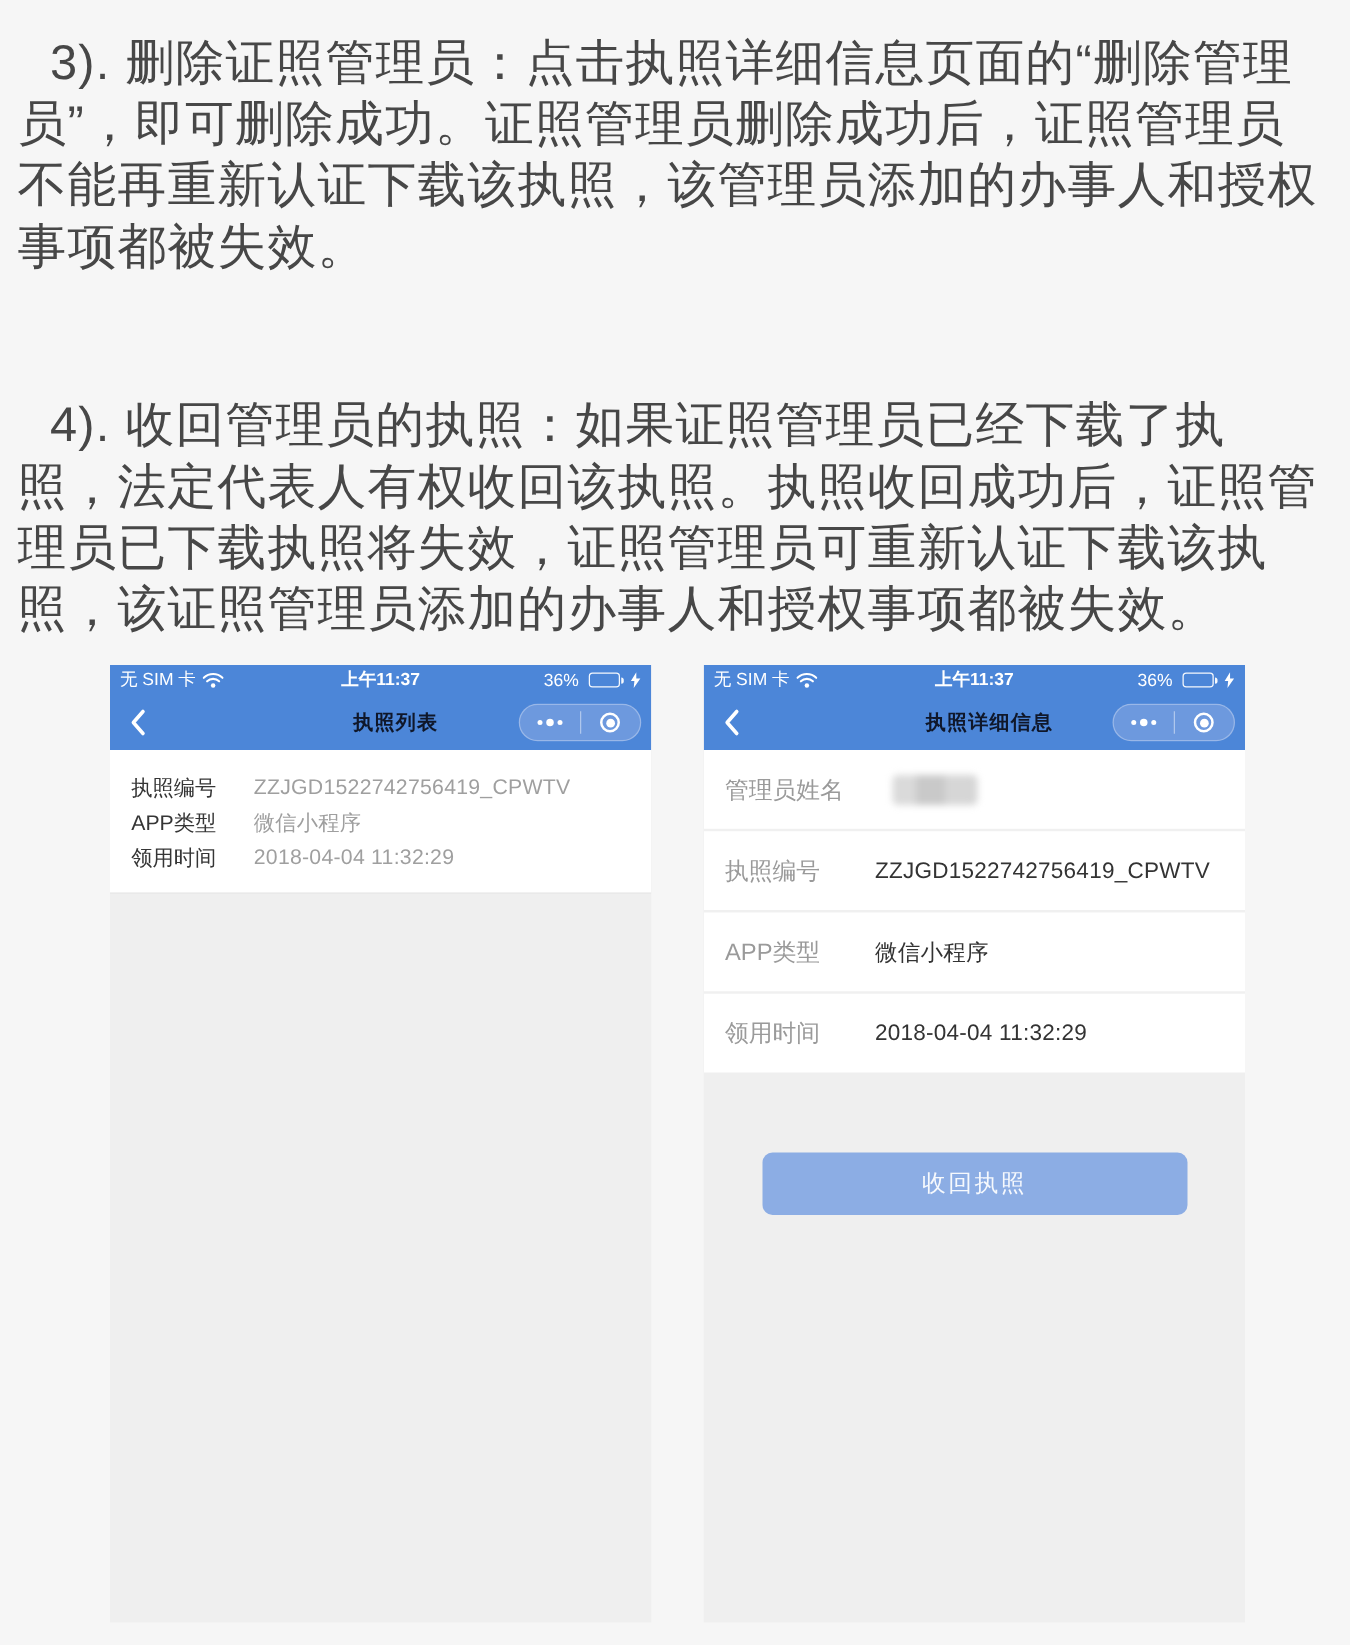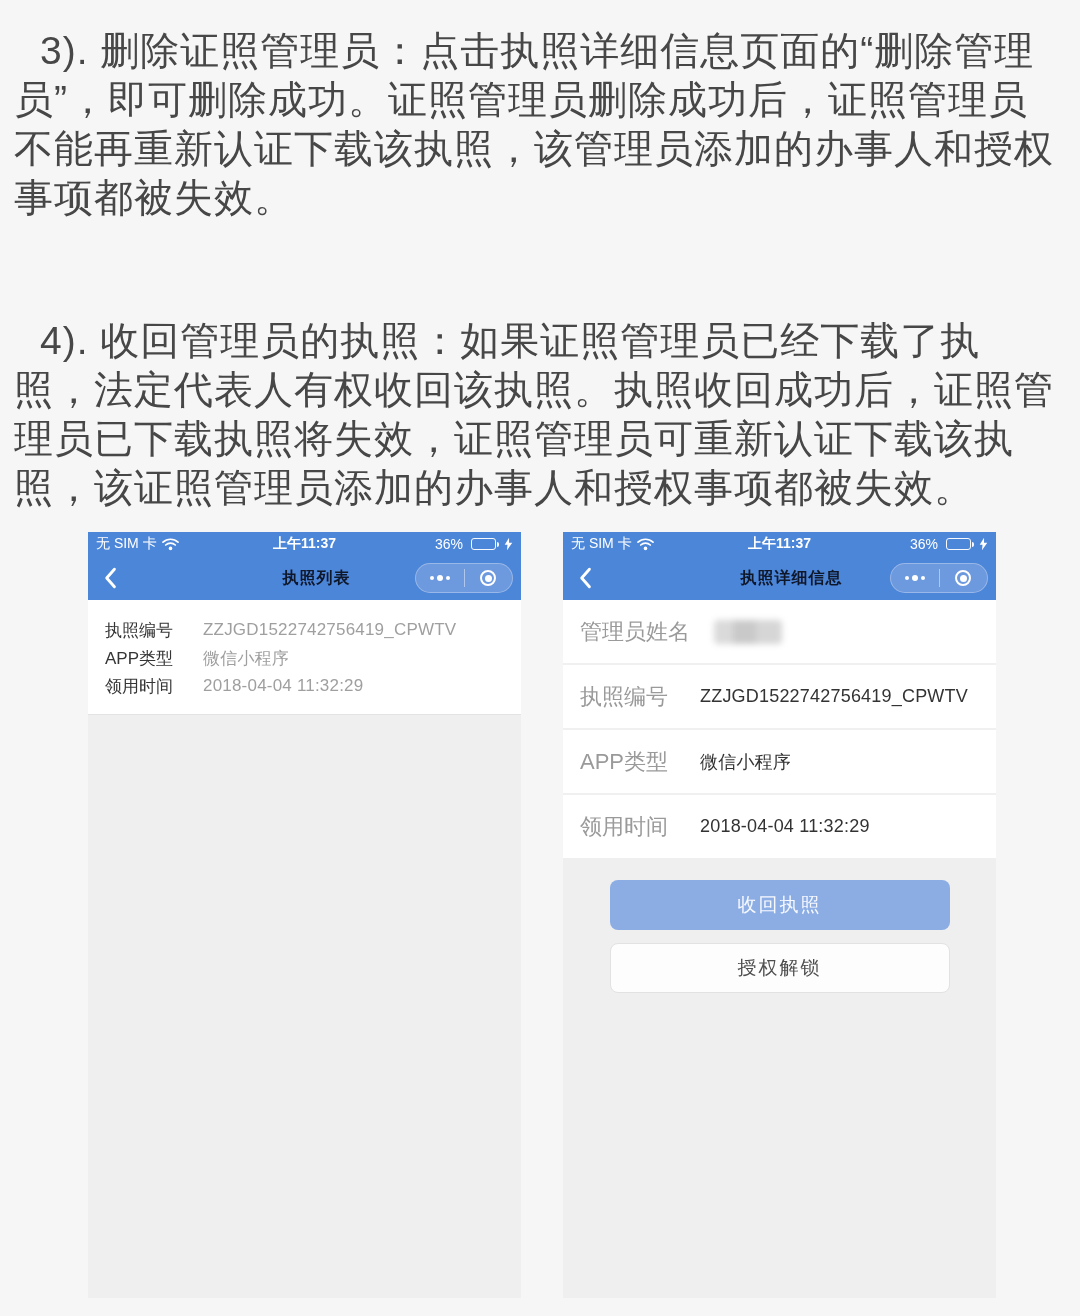--- a/index.html
+++ b/index.html
@@ -50,29 +50,29 @@
 
   
   .card { background:#fff; padding:16px 17px 14px 17px; border-bottom:1px solid #e3e3e3; cursor:pointer; }
   .card-row { display:flex; height:28px; align-items:center; }
   .card-label { width:98px; font-size:17px; color:#353535; }
   .card-value { font-size:17px; color:#9f9f9f; letter-spacing:.2px; }
 
   
   .dlist { background:#f0f0f0; }
   .drow { height:63px; background:#fff; margin-bottom:2px; display:flex; align-items:center; padding:0 17px; }
-  .drow-label { width:120px; font-size:22px; color:#9a9a9a; }
+  .drow-label { width:120px; font-size:19px; color:#9a9a9a; }
   .drow-value { font-size:18px; color:#333; letter-spacing:.2px; }
   .redact { filter:blur(3px); border-radius:4px; height:24px;
     background:linear-gradient(90deg,#dadada 0 28%,#c9c9c9 28% 62%,#d6d6d6 62% 100%); }
   .redact-name  { width:68px;  margin-left:14px; }
   .redact-phone { width:130px; margin-left:14px; }
 
   
-  .actions { padding-top:22px; display:flex; flex-direction:column; align-items:center; gap:13px; }
+  .actions { padding-top:22px; display:flex; flex-direction:column; align-items:center; gap:13px;margin-top:42px; }
   .btn { width:340px; height:50px; border-radius:8px; font-size:19px; letter-spacing:2px;
          display:flex; align-items:center; justify-content:center; cursor:pointer; }
   .btn-primary { background:#8cade4; color:rgba(255,255,255,.92); }
   .btn-secondary { background:#fdfdfd; color:#4e4e4e; border:1px solid #e2e2e2; }
 </style>
 </head>
 <body>
 
 <div class="canvas">
 
@@ -191,17 +191,16 @@
         <span class="drow-value">微信小程序</span>
       </div>
       <div class="drow" style="margin-bottom:0;">
         <span class="drow-label">领用时间</span>
         <span class="drow-value">2018-04-04 11:32:29</span>
       </div>
     </div>
 
     <div class="actions">
       <div class="btn btn-primary">收回执照</div>
-      <div class="btn btn-secondary">授权解锁</div>
     </div>
   </div>
 
 </div>
 
 </body></html>

